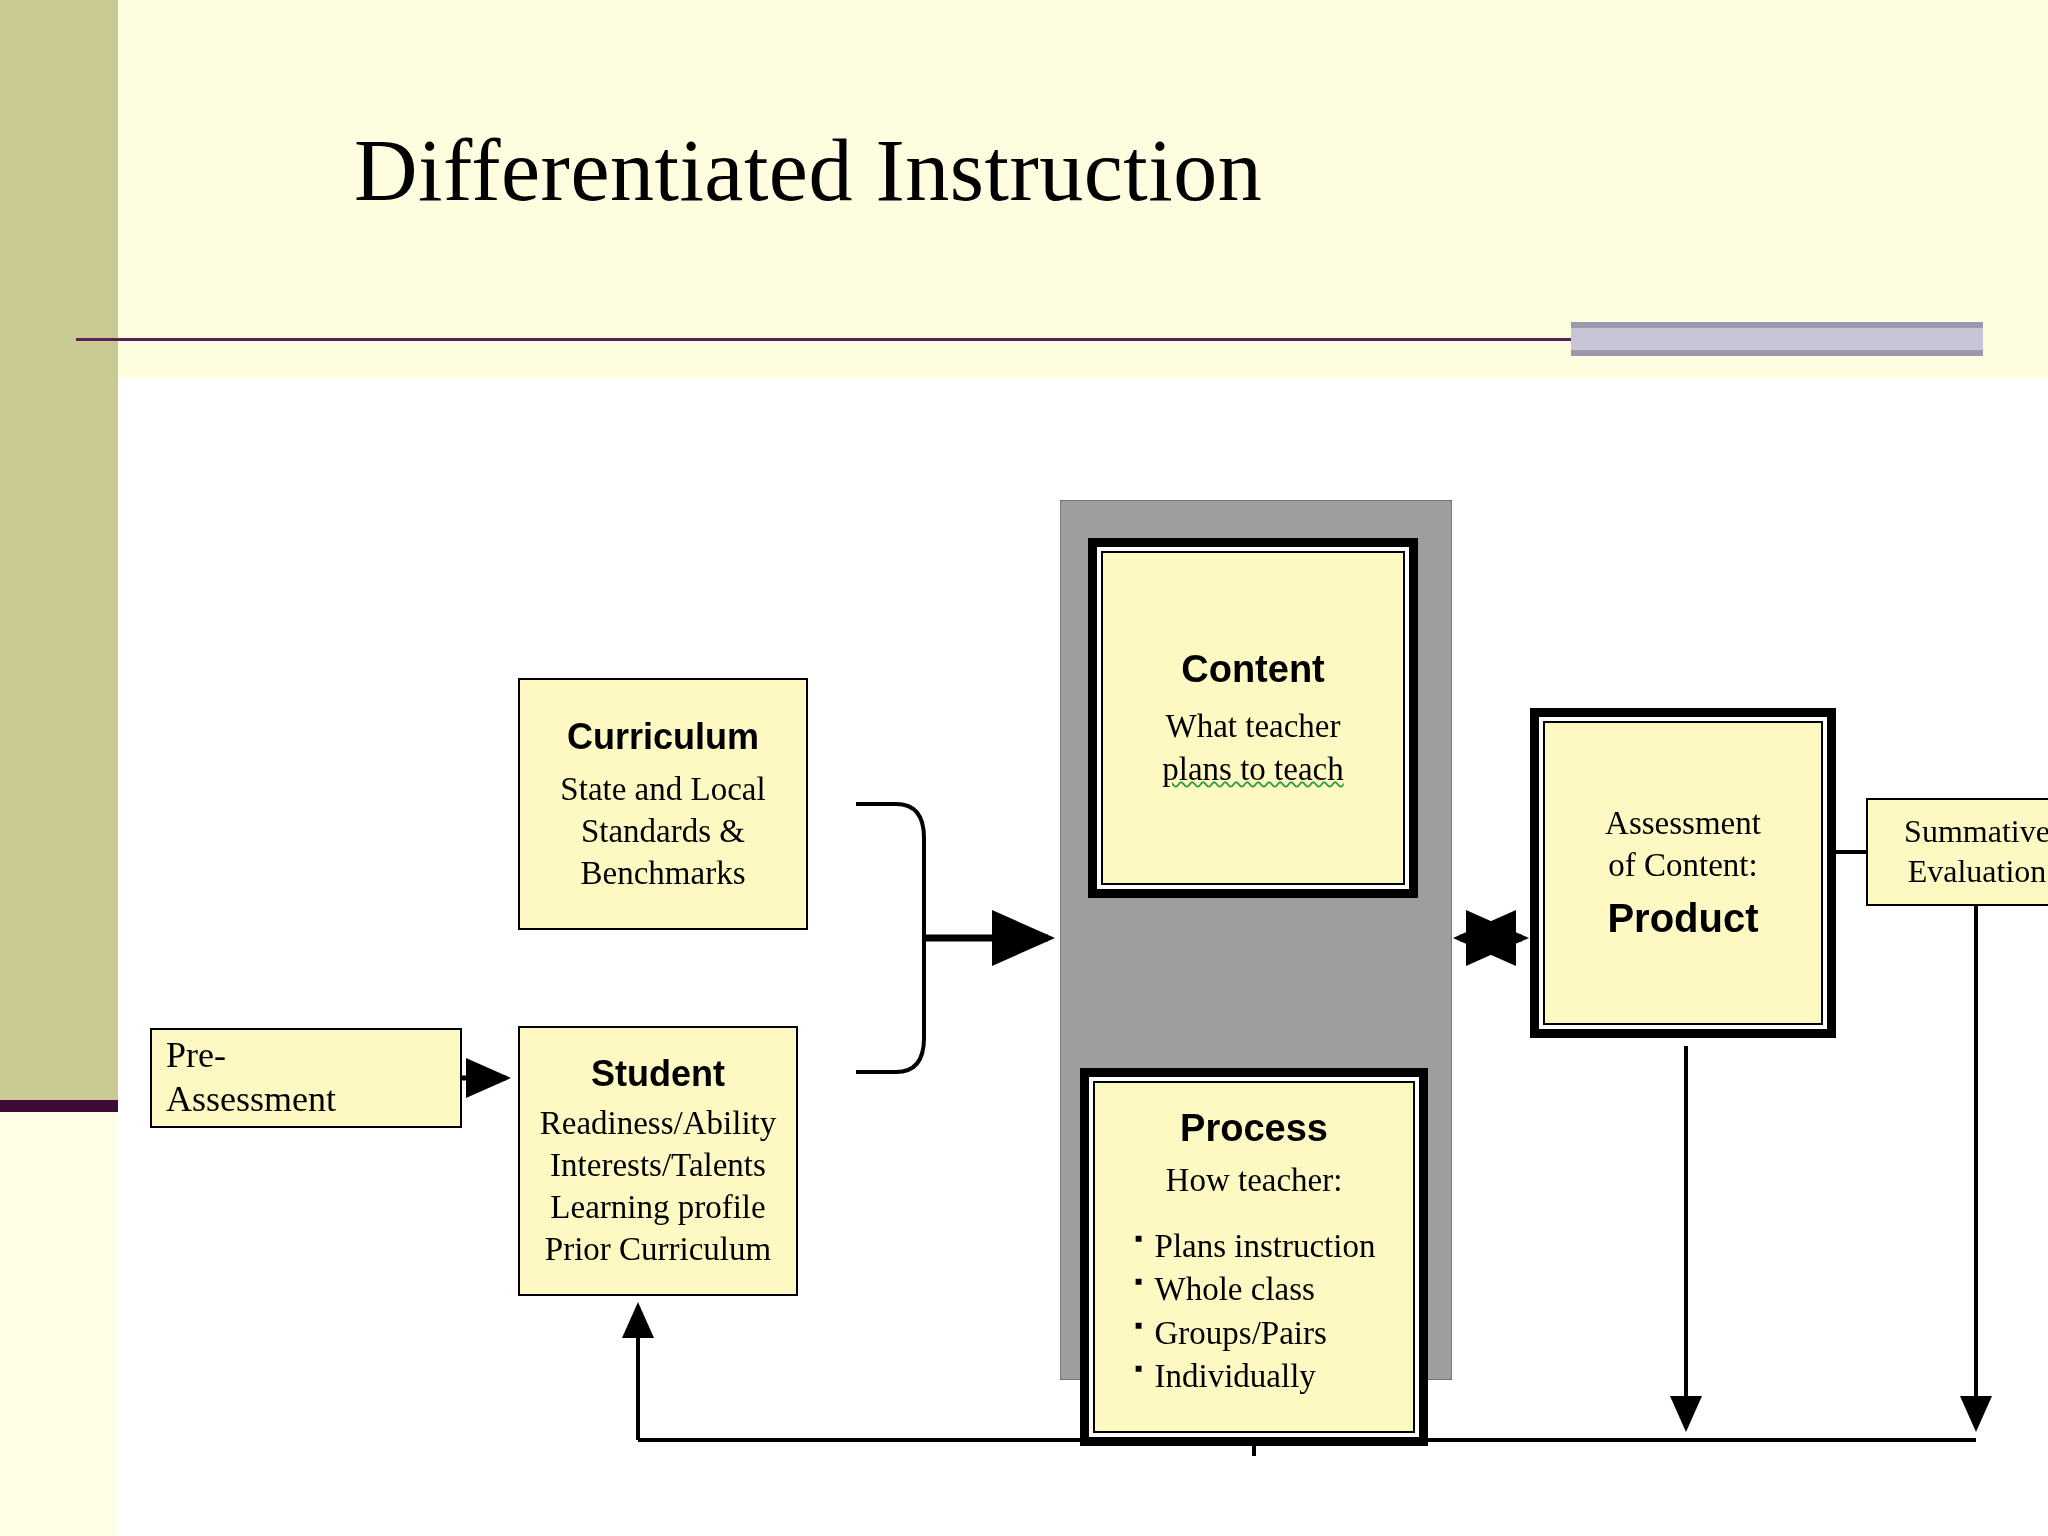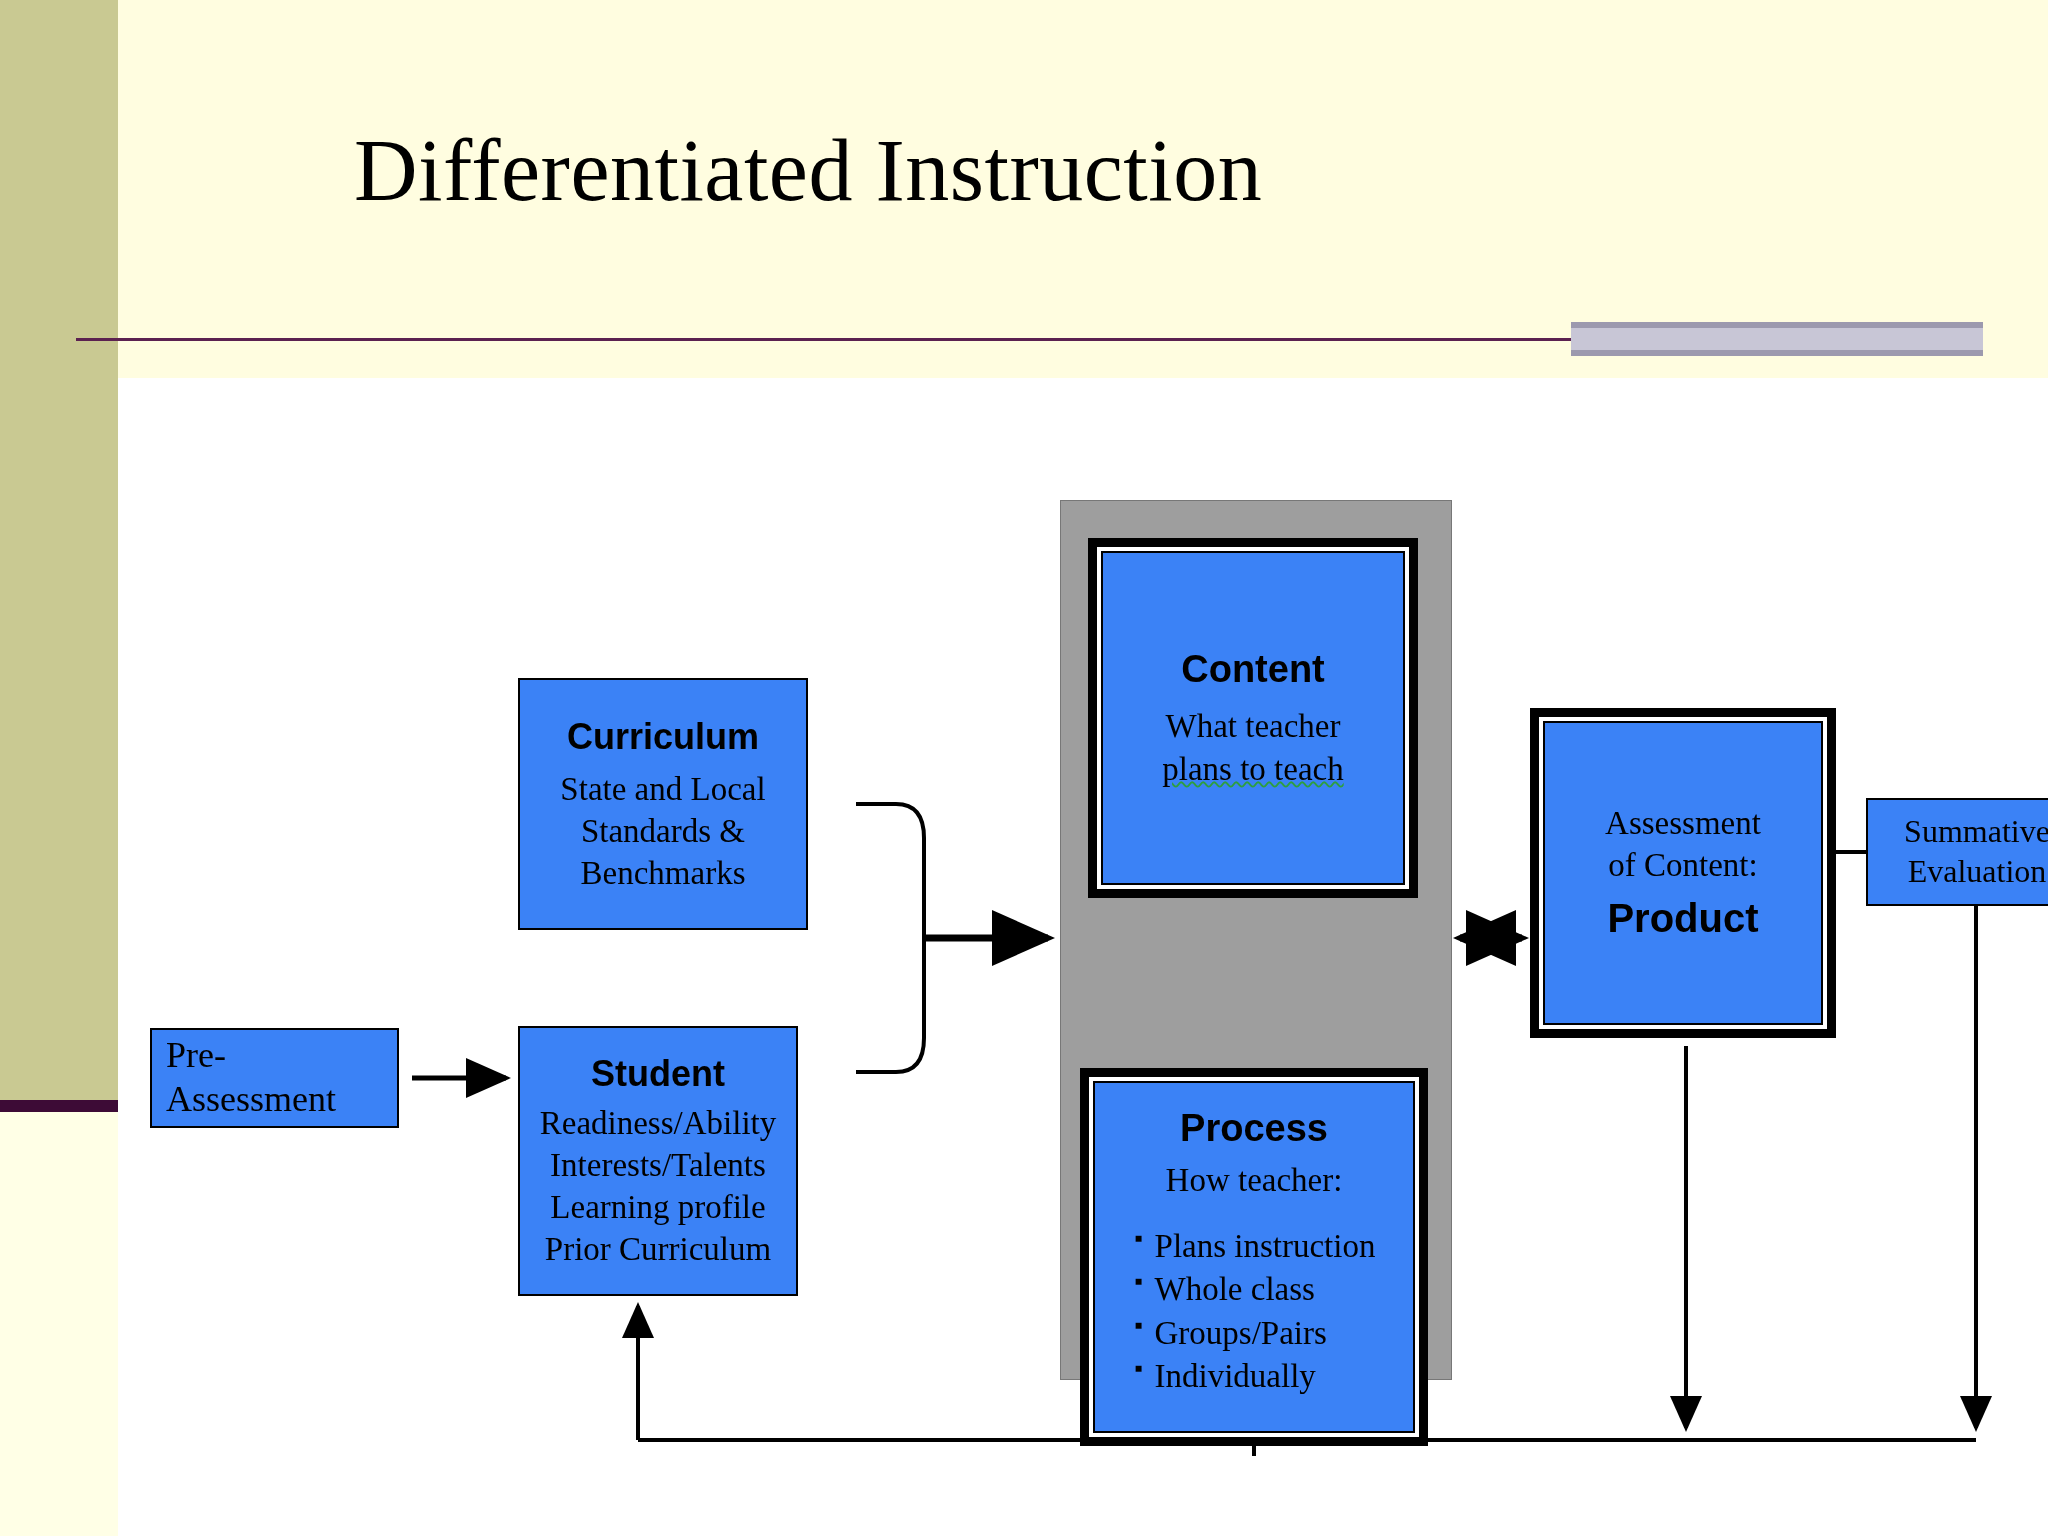--- a/index.html
+++ b/index.html
@@ -94,40 +94,40 @@
   #diagram {
     position: absolute;
     left: 118px;
     top: 378px;
     width: 1930px;
     height: 1158px;
   }
   .box {
     position: absolute;
     box-sizing: border-box;
-    background: #3b82f6;
+    background: #fef9c3;
     border: 2px solid #000;
     text-align: center;
     font-family: "Liberation Serif", serif;
     color: #000;
     display: flex;
     flex-direction: column;
     justify-content: center;
     align-items: center;
   }
   .box .hd {
     font-weight: bold;
     font-family: "Liberation Sans", sans-serif;
   }
 
   
   #pre-assessment {
     left: 32px;
     top: 650px;
-    width: 249px;
+    width: 312px;
     height: 100px;
     font-size: 36px;
     line-height: 1.22;
     text-align: left;
     align-items: flex-start;
     padding-left: 14px;
   }
 
   
   #curriculum {

